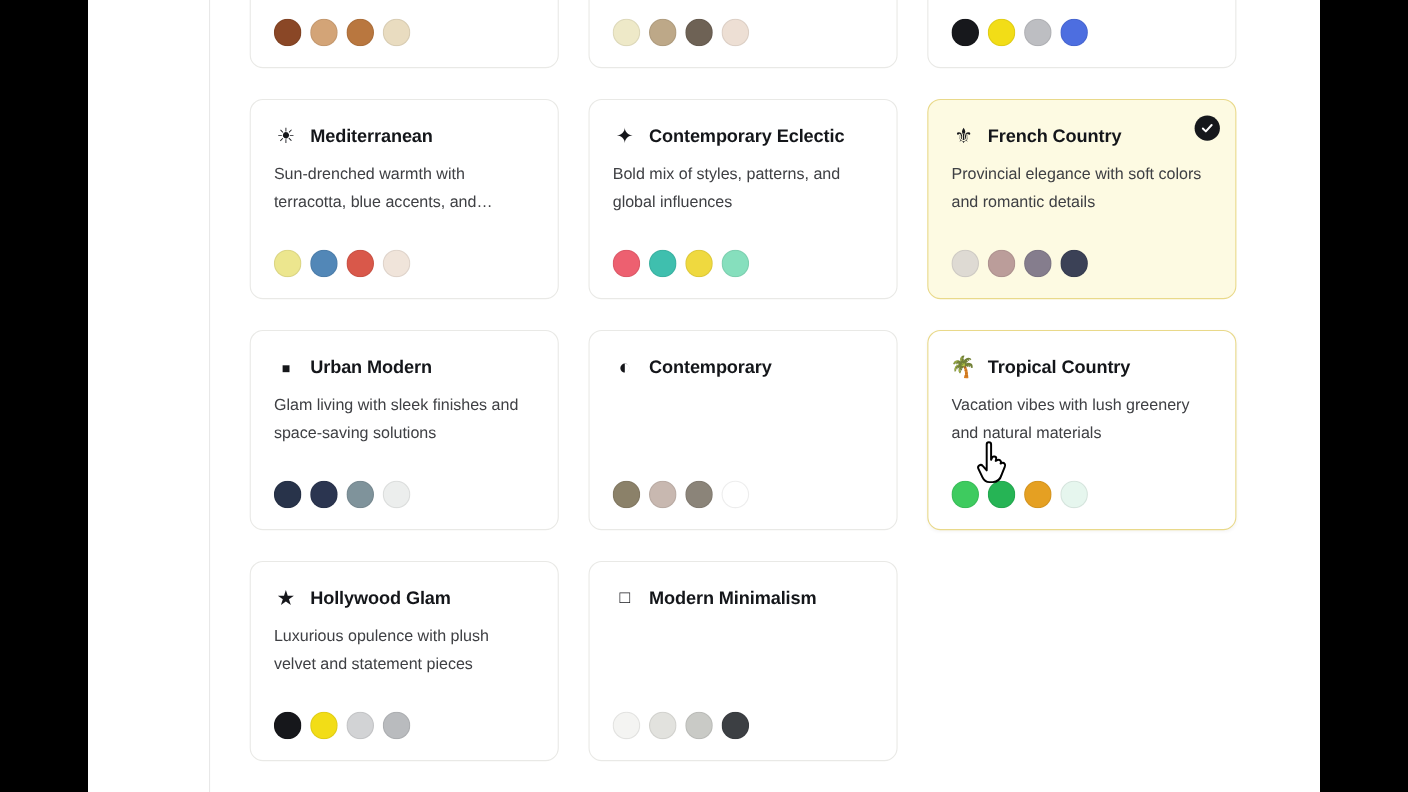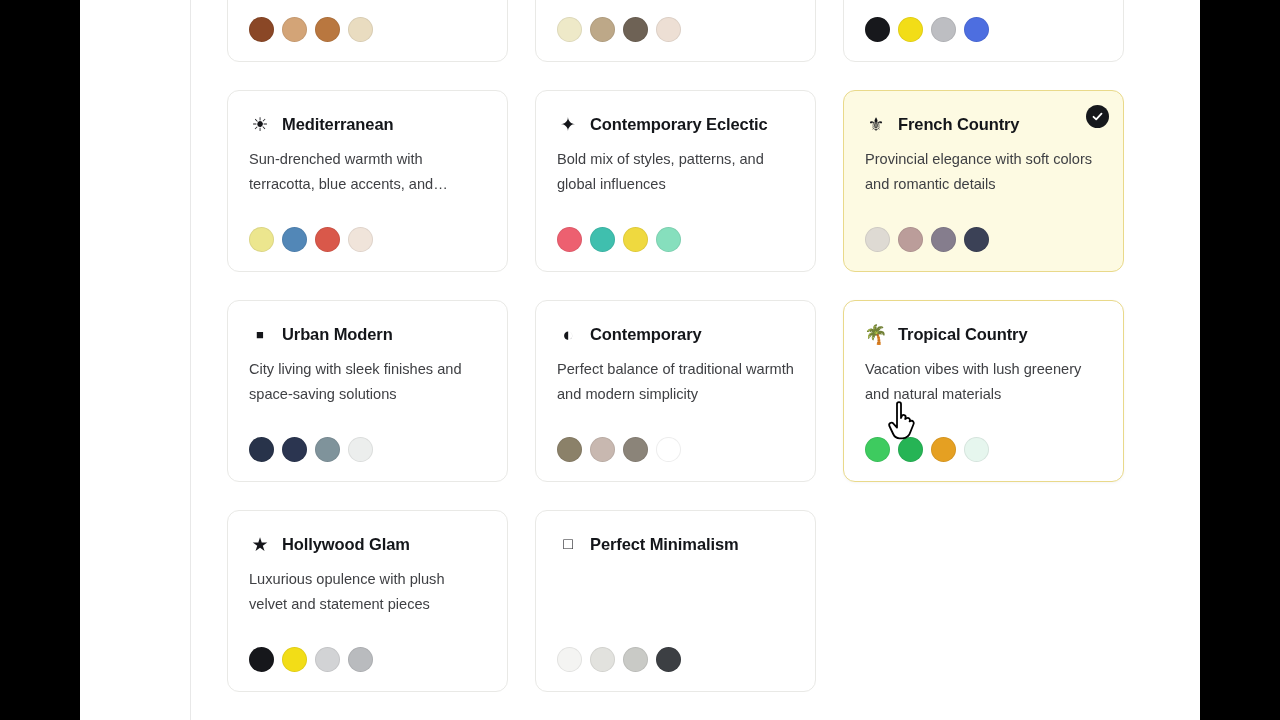--- a/index.html
+++ b/index.html
@@ -217,35 +217,34 @@
           <span class="swatch" style="background:#857d8d"></span>
           <span class="swatch" style="background:#3b4156"></span>
         </div>
       </div>
 
       <div class="card">
         <div class="card-head">
           <span class="card-icon" style="font-size:13px">■</span>
           <span class="card-title">Urban Modern</span>
         </div>
-        <div class="card-desc">City living with sleek finishes and space-saving solutions</div>
+        <div class="card-desc">Glam living with sleek finishes and space-saving solutions</div>
         <div class="swatches">
           <span class="swatch" style="background:#28334a"></span>
           <span class="swatch" style="background:#2b3550"></span>
           <span class="swatch" style="background:#7f939b"></span>
           <span class="swatch" style="background:#eceeed"></span>
         </div>
       </div>
 
       <div class="card">
         <div class="card-head">
           <span class="card-icon">◐</span>
           <span class="card-title">Contemporary</span>
         </div>
-        <div class="card-desc">Perfect balance of traditional warmth and modern simplicity</div>
         <div class="swatches">
           <span class="swatch" style="background:#8b8169"></span>
           <span class="swatch" style="background:#c8b8b0"></span>
           <span class="swatch" style="background:#8b8479"></span>
           <span class="swatch" style="background:#ffffff"></span>
         </div>
       </div>
 
       <div class="card hovered">
         <div class="card-head">
@@ -271,21 +270,21 @@
           <span class="swatch" style="background:#16171b"></span>
           <span class="swatch" style="background:#f2dd17"></span>
           <span class="swatch" style="background:#d2d3d5"></span>
           <span class="swatch" style="background:#b9bbbe"></span>
         </div>
       </div>
 
       <div class="card">
         <div class="card-head">
           <span class="card-icon" style="font-size:16px">□</span>
-          <span class="card-title">Perfect Minimalism</span>
+          <span class="card-title">Modern Minimalism</span>
         </div>
         <div class="swatches">
           <span class="swatch" style="background:#f4f4f2"></span>
           <span class="swatch" style="background:#e2e2de"></span>
           <span class="swatch" style="background:#c9cac6"></span>
           <span class="swatch" style="background:#3c3f43"></span>
         </div>
       </div>
 
     </div>

